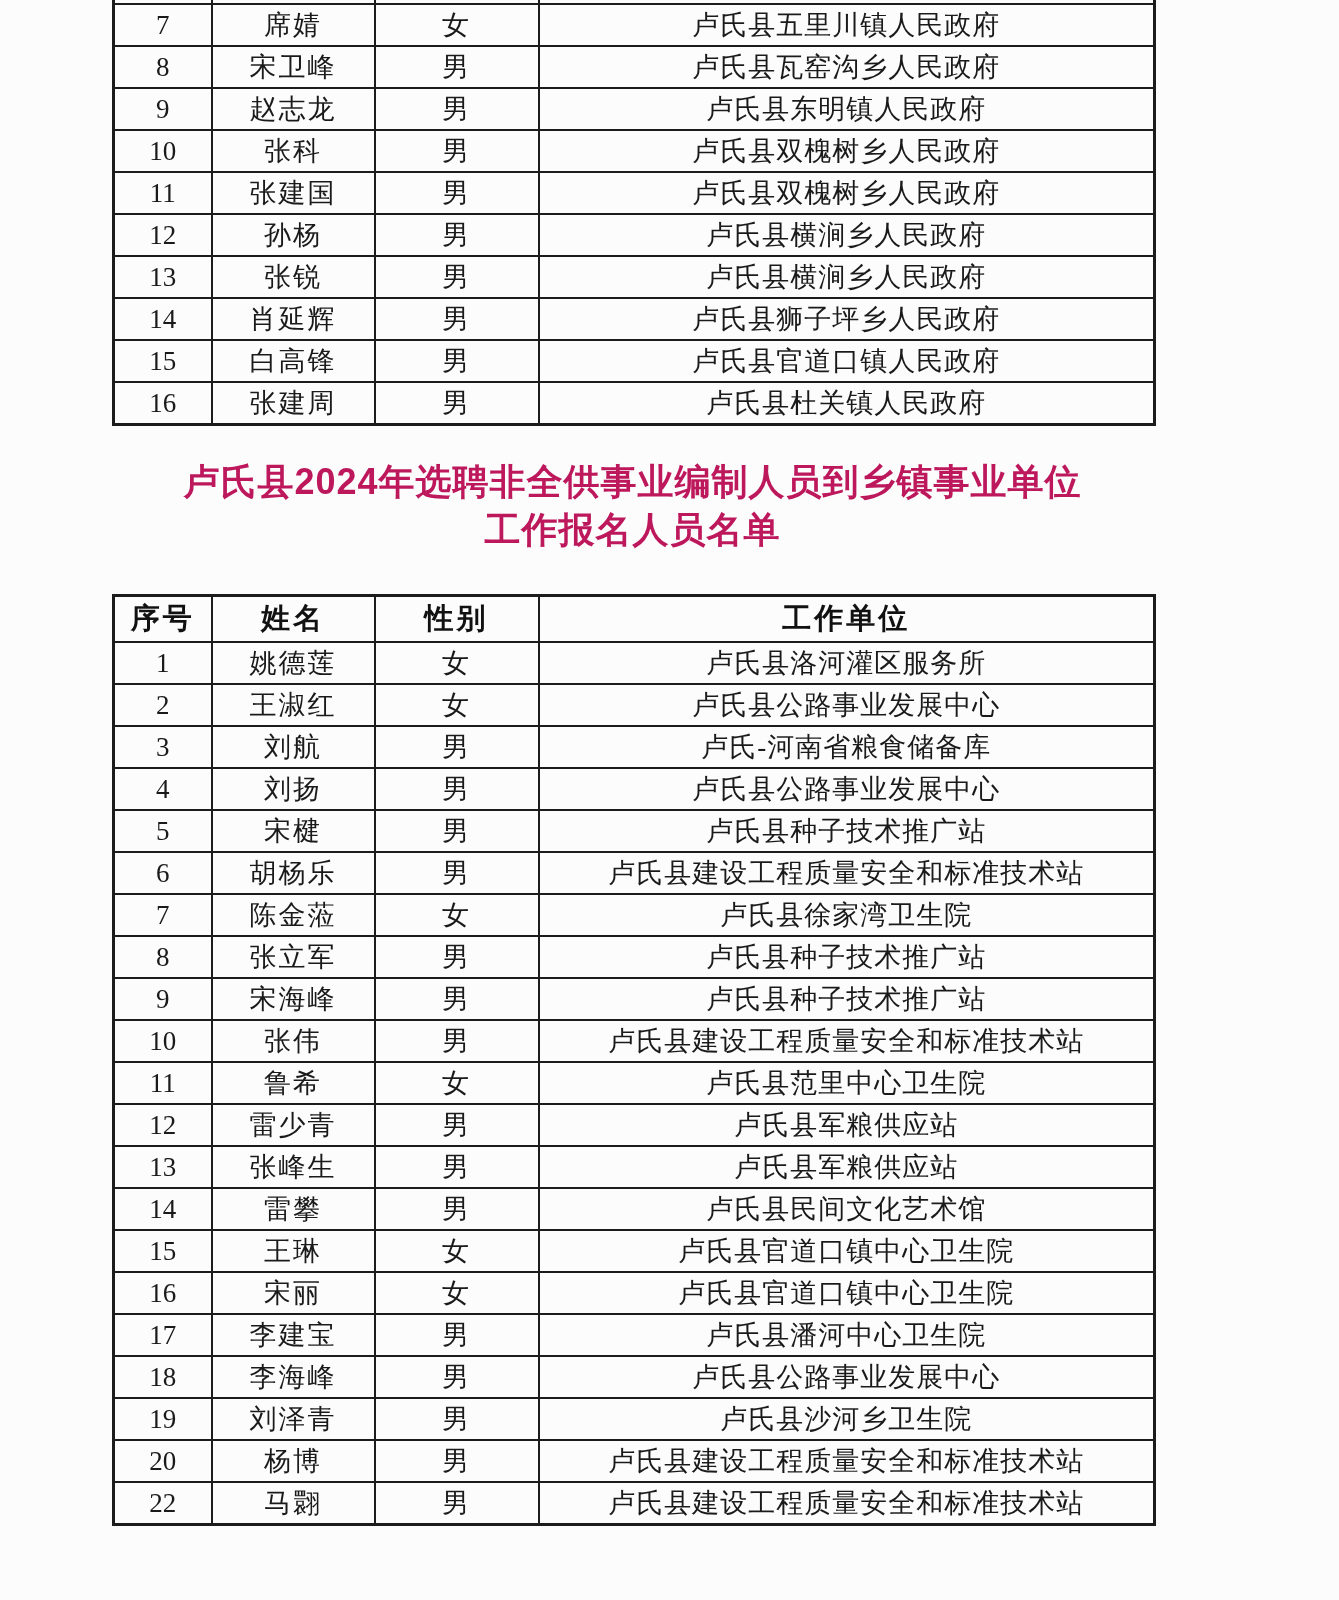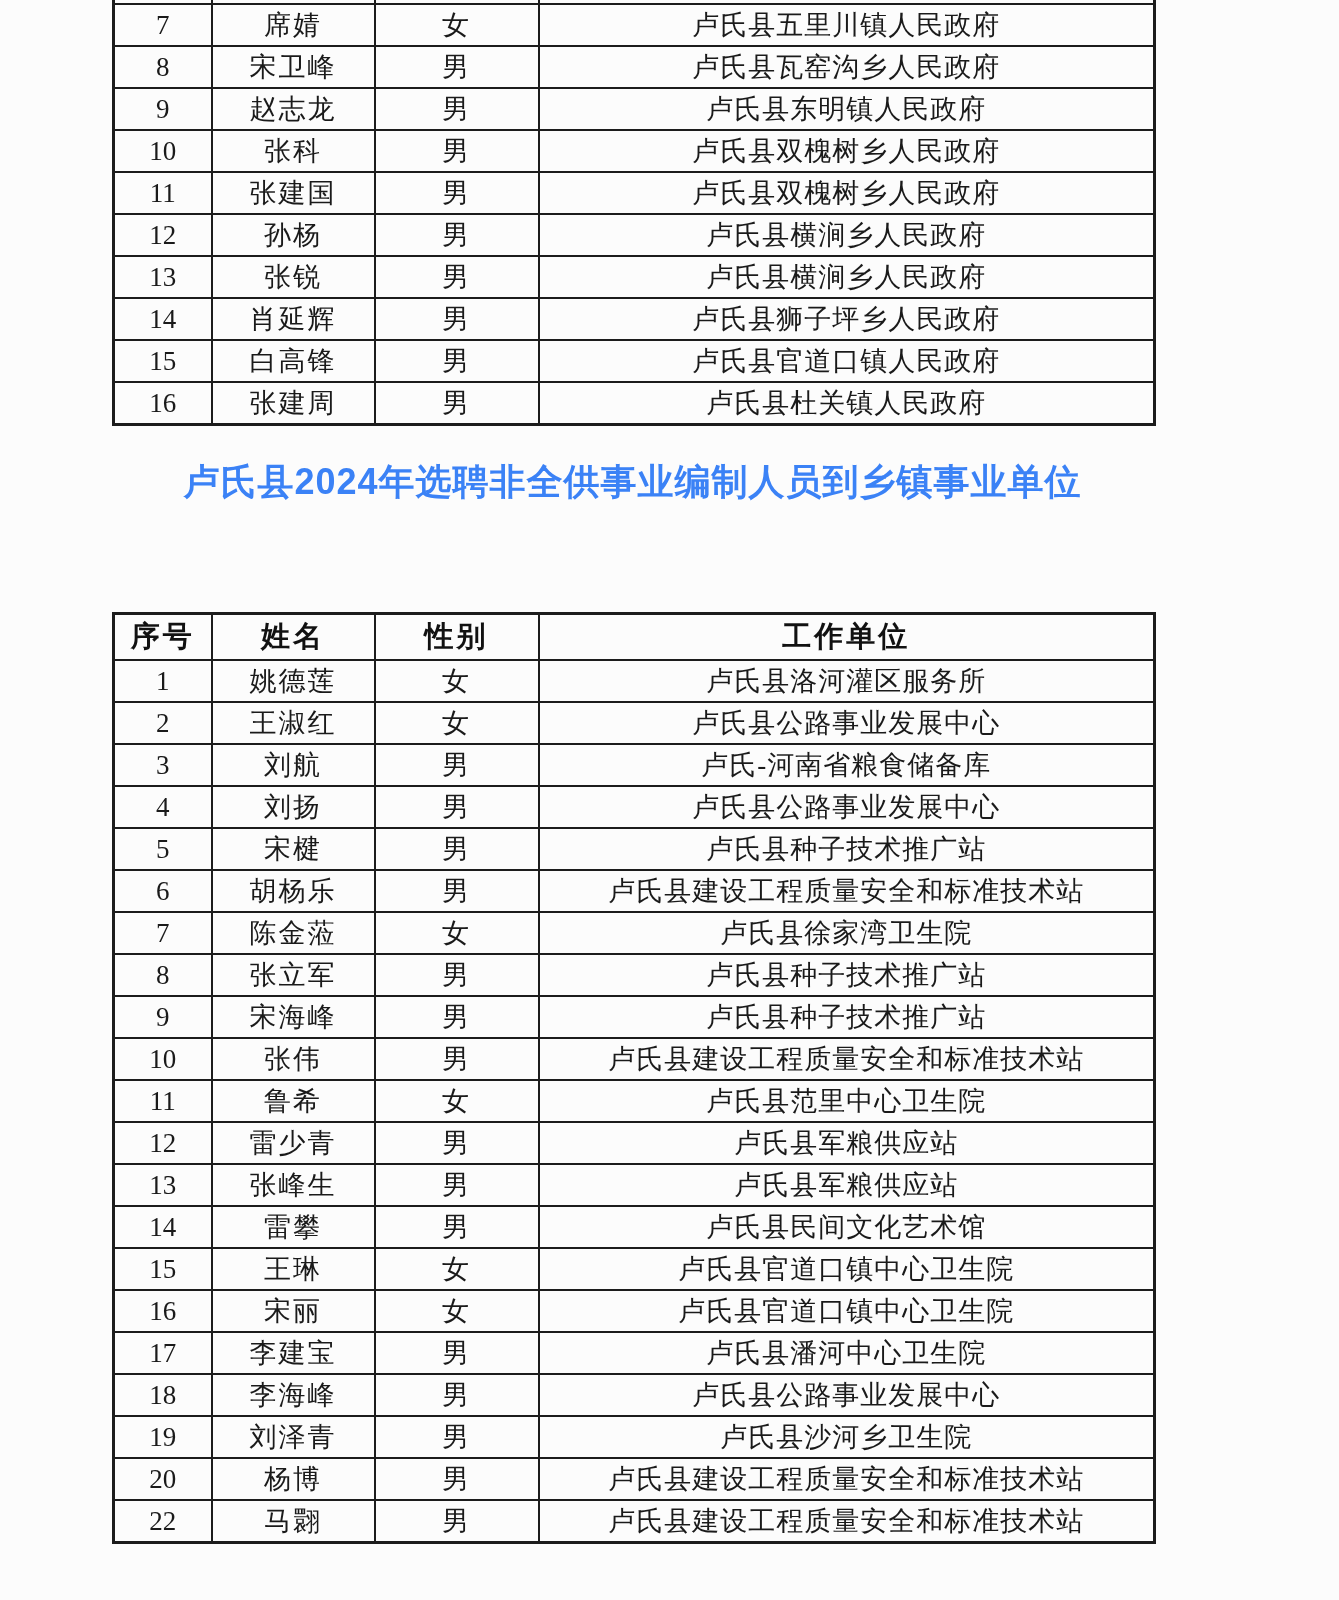--- a/index.html
+++ b/index.html
@@ -18,21 +18,21 @@
   table.tbl {
     position: absolute;
     left: 112px;
     width: 1041px;
     border-collapse: collapse;
     table-layout: fixed;
     border: 3px solid #1c1c1c;
     background: transparent;
   }
   table.tbl1 { top: 0px; border-top: none; }
-  table.tbl2 { top: 612px; }
+  table.tbl2 { top: 594px; }
   .tbl td, .tbl th {
     border: 2px solid #1c1c1c;
     text-align: center;
     vertical-align: middle;
     padding: 0;
     overflow: hidden;
     white-space: nowrap;
   }
   .tbl td {
     height: 40px;
@@ -55,21 +55,21 @@
     top: 458px;
     left: 112px;
     width: 1041px;
     margin: 0;
     text-align: center;
     font-family: "Liberation Sans", "DejaVu Sans", sans-serif;
     font-weight: 700;
     font-size: 36px;
     line-height: 48px;
     letter-spacing: 1px;
-    color: #3b82f6;
+    color: #be185d;
   }
 </style>
 </head>
 <body>
 
 <div class="page" data-name="document-page">
 
   <table class="tbl tbl1" data-name="applicants-table-upper">
     <colgroup>
       <col style="width:98px">
@@ -144,20 +144,21 @@
           <td data-name="serial-cell">16</td>
           <td data-name="name-cell">张建周</td>
           <td data-name="gender-cell">男</td>
           <td data-name="unit-cell">卢氏县杜关镇人民政府</td>
         </tr>
       </tbody>
   </table>
 
   <h1 class="title" data-name="page-title">
     <span data-name="page-title-line1">卢氏县2024年选聘非全供事业编制人员到乡镇事业单位</span><br>
+    <span data-name="page-title-line2">工作报名人员名单</span>
   </h1>
 
   <table class="tbl tbl2" data-name="applicants-table-lower">
     <colgroup>
       <col style="width:98px">
         <col style="width:163px">
         <col style="width:164px">
         <col style="width:616px">
     </colgroup>
     <thead>

